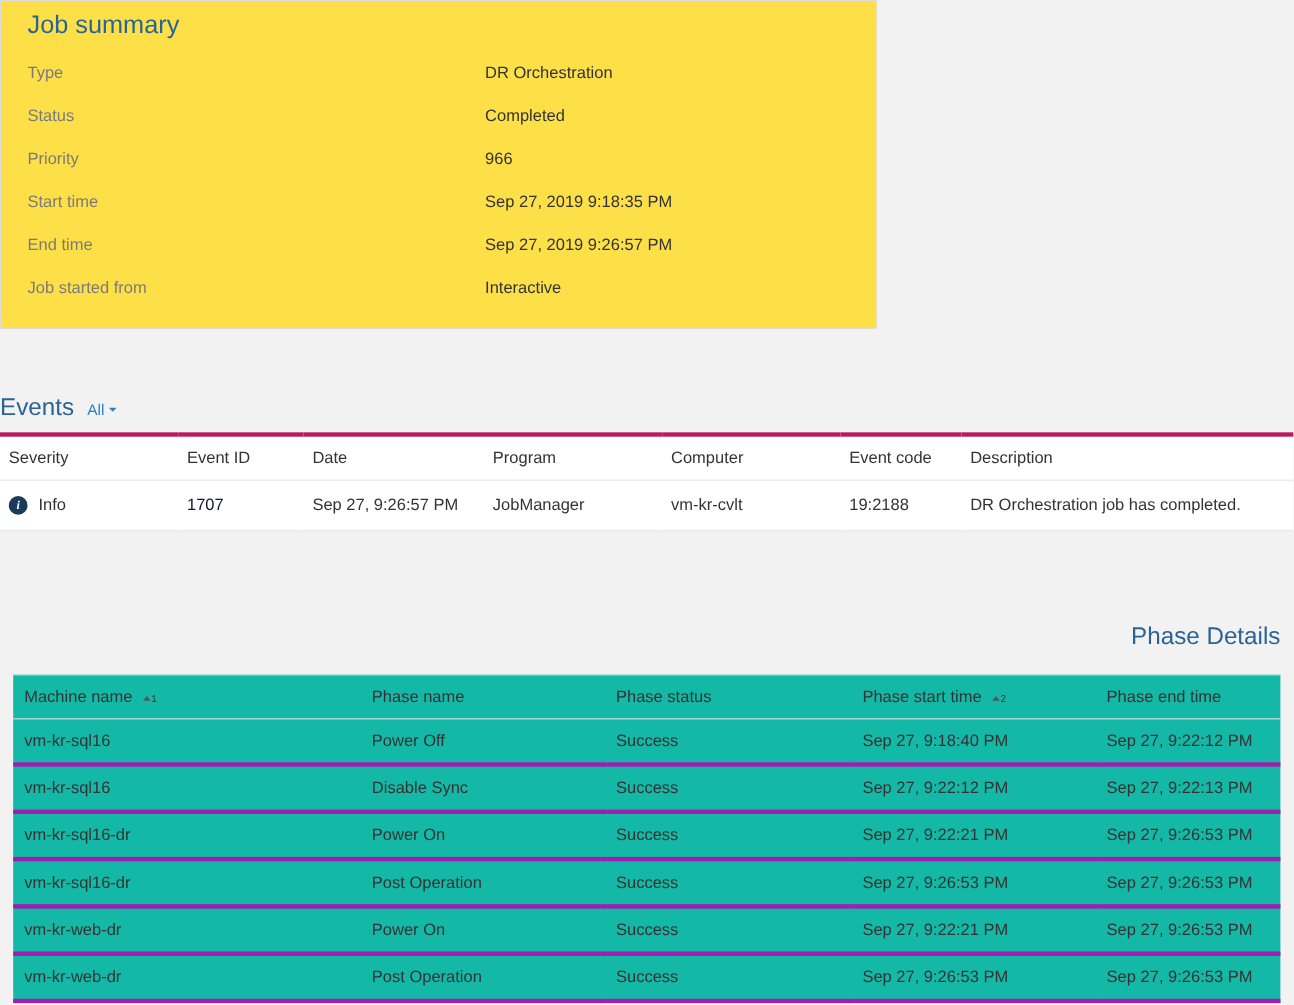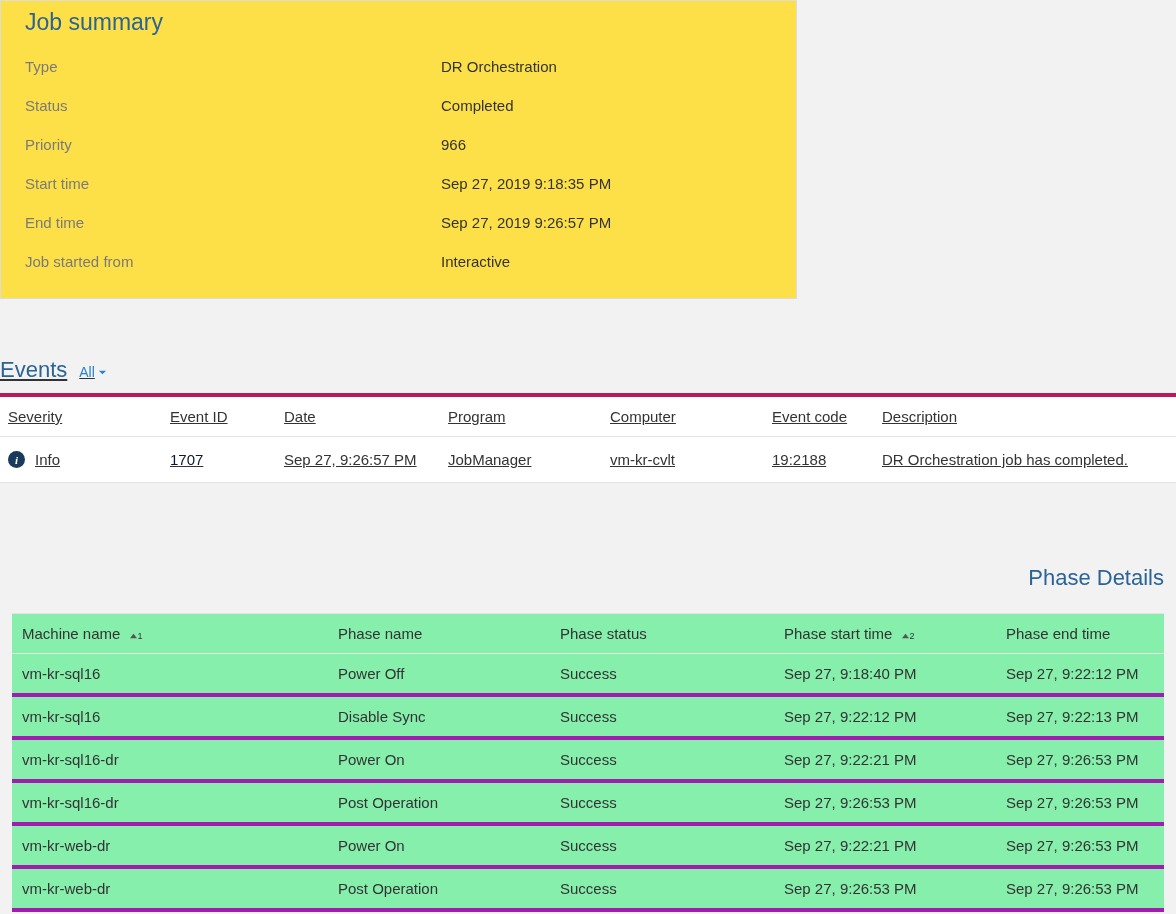--- a/index.html
+++ b/index.html
@@ -40,21 +40,20 @@
   font-size: 15px;
 }
 .summary-value {
   color: #333;
   font-size: 15px;
   margin-left: 46px;
 }
 .events-section {
   padding: 0;
   margin-top: 58px;
-  text-decoration: underline;
 }
 .events-header {
   display: flex;
   align-items: baseline;
   padding: 0 0 10px 0;
 }
 .events-title {
   color: #2a6496;
   font-size: 22px;
   font-weight: 400;
@@ -123,21 +122,21 @@
 }
 .phase-title {
   color: #2a6496;
   font-size: 22px;
   font-weight: 400;
   margin-bottom: 22px;
   text-align: right;
 }
 .phase-table {
   width: 100%;
-  background: #86efac;
+  background: #14b8a6;
   border-top: 1px solid #e3e3e3;
   border-collapse: collapse;
 }
 .phase-table th {
   text-align: left;
   font-weight: 400;
   color: #333;
   padding: 11px 8px;
   border-bottom: 1px solid #e3e3e3;
   font-size: 15px;

